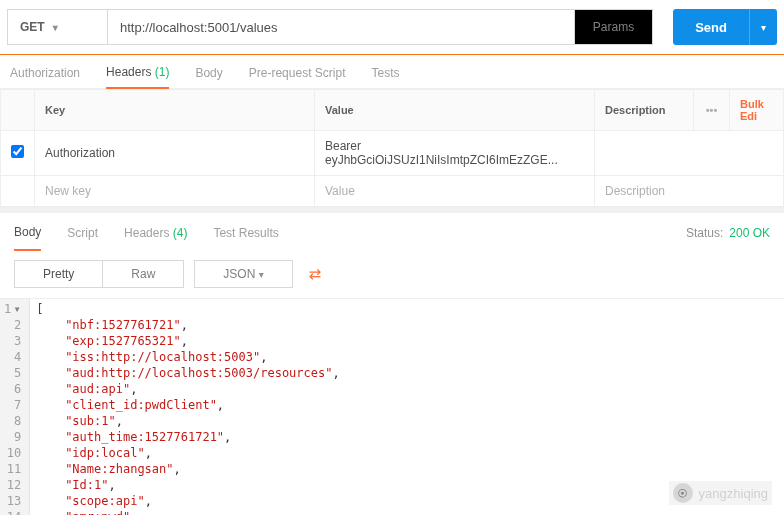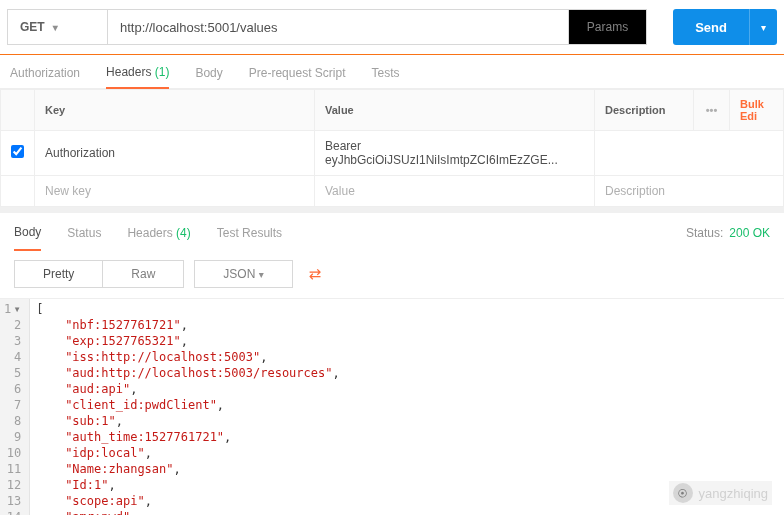--- a/index.html
+++ b/index.html
@@ -1,21 +1,21 @@
 <!DOCTYPE html>
 <html><head>
 <meta charset="utf-8">
 <style>
   * { box-sizing: border-box; margin: 0; padding: 0; }
   body { font-family: -apple-system, BlinkMacSystemFont, "Segoe UI", Helvetica, Arial, sans-serif; font-size: 12px; color: #505050; background: #fff; width: 784px; height: 515px; overflow: hidden; position: relative; }
   .request-bar { display: flex; padding: 9px 7px; gap: 0; border-bottom: 1px solid #f97316; }
   .method-select { border: 1px solid #d8d8d8; background: #fff; height: 36px; padding: 0 12px; display: flex; align-items: center; gap: 8px; border-right: none; font-size: 12px; font-weight: 600; color: #606060; width: 100px; }
   .url-input { border: 1px solid #d8d8d8; height: 36px; flex: 1; padding: 0 12px; font-size: 13px; color: #505050; display: flex; align-items: center; }
   .params-btn { border: 1px solid #d8d8d8; border-left: none; height: 36px; padding: 0 18px; display: flex; align-items: center; color: #808080; background: #000000; }
-  .send-btn { background: #0f8ee9; color: #fff; height: 36px; padding: 0 22px; margin-left: 26px; display: flex; align-items: center; font-weight: 600; font-size: 13px; border-radius: 3px 0 0 3px; }
+  .send-btn { background: #0f8ee9; color: #fff; height: 36px; padding: 0 22px; margin-left: 20px; display: flex; align-items: center; font-weight: 600; font-size: 13px; border-radius: 3px 0 0 3px; }
   .send-chevron { background: #0f8ee9; color: #fff; height: 36px; width: 28px; display: flex; align-items: center; justify-content: center; border-radius: 0 3px 3px 0; border-left: 1px solid rgba(255,255,255,0.25); }
   .tabs { display: flex; gap: 26px; padding: 0 10px; height: 34px; align-items: flex-end; border-bottom: 1px solid #eee; }
   .tab { padding-bottom: 8px; color: #a0a0a0; cursor: pointer; }
   .tab.active { color: #505050; border-bottom: 2px solid #ff6c37; margin-bottom: -1px; }
   .tab .count { color: #19be6b; }
   .kv-table { width: 100%; border-collapse: collapse; }
   .kv-table th { text-align: left; font-weight: 700; padding: 8px 10px; border: 1px solid #eee; font-size: 11px; color: #606060; background: #fafafa; }
   .kv-table td { padding: 8px 10px; border: 1px solid #eee; font-size: 12px; }
   .kv-table .checkcell { width: 30px; text-align: center; }
   .kv-table .placeholder { color: #b0b0b0; }
@@ -94,21 +94,21 @@
     <td class="checkcell"></td>
     <td class="placeholder">New key</td>
     <td class="placeholder">Value</td>
     <td colspan="3" class="placeholder">Description</td>
   </tr>
 </tbody>
   </table>
 
 <div class="resp-tabs">
   <div class="tab active" style="border-bottom:2px solid #ff6c37;color:#505050">Body</div>
-  <div class="tab">Status</div>
+  <div class="tab">Script</div>
   <div class="tab">
     <span>Headers</span>
     <span class="count">(4)</span>
   </div>
   <div class="tab">Test Results</div>
   <div class="resp-status">
     <span class="label">Status:</span>
     <span class="val">200 OK</span>
   </div>
 </div>

